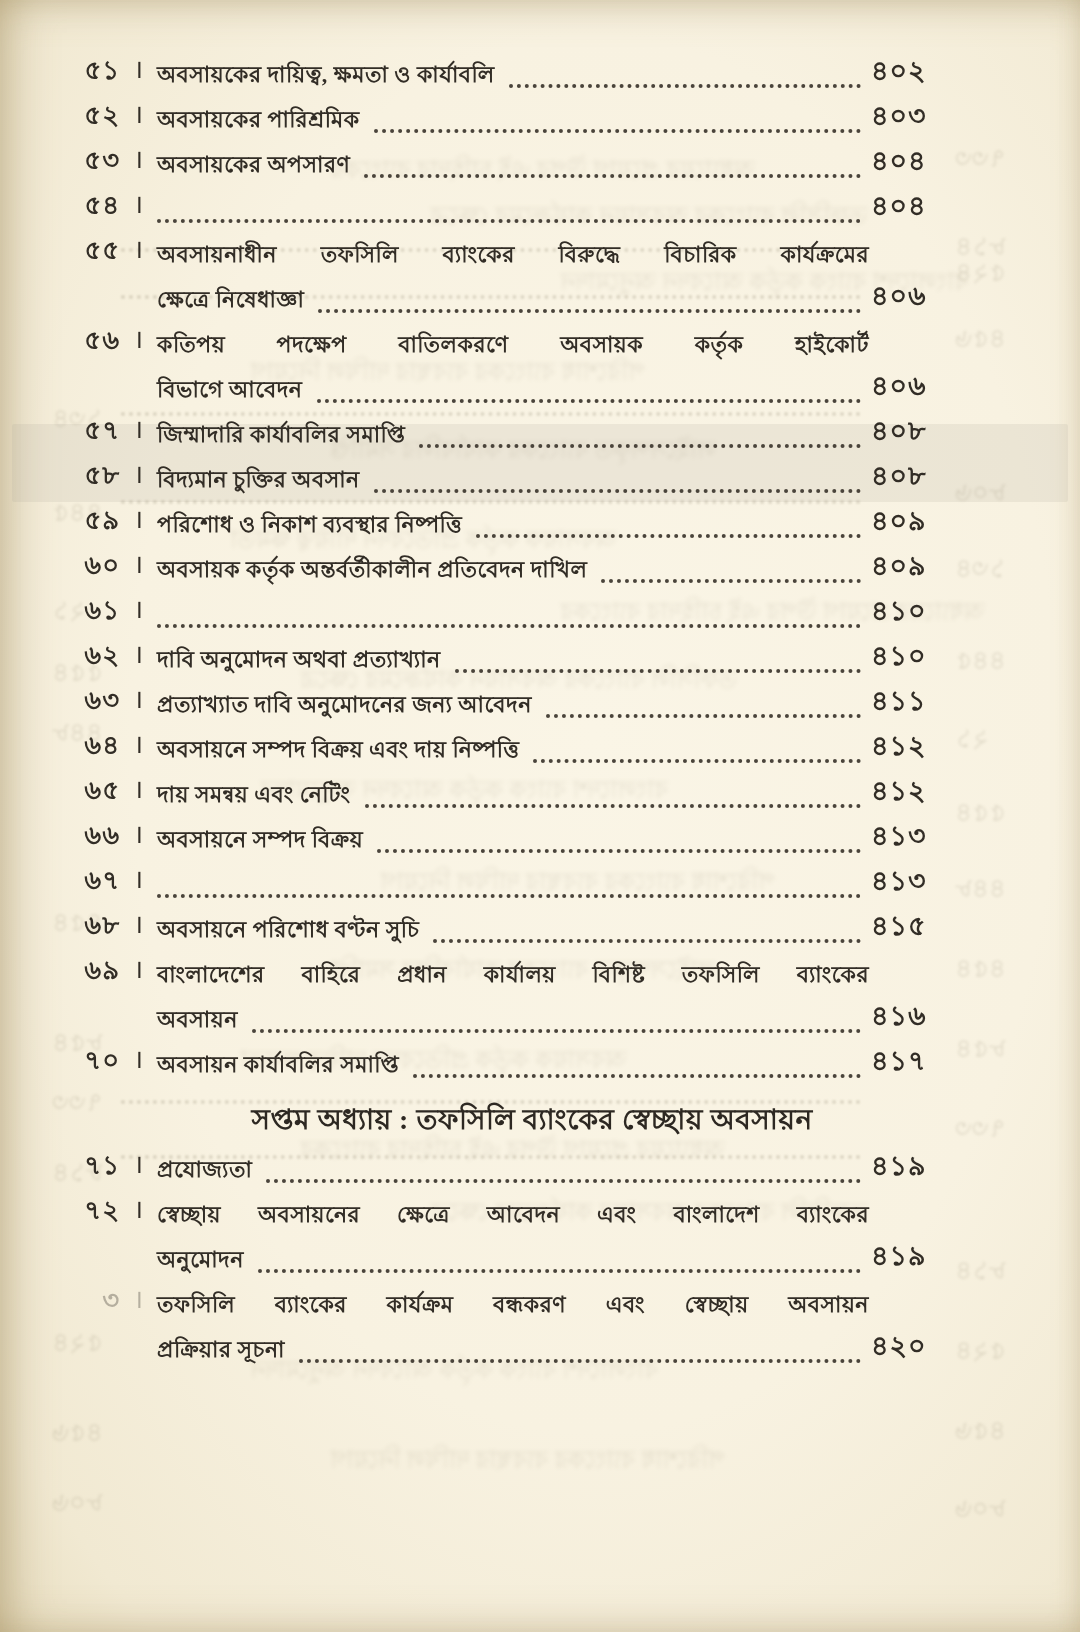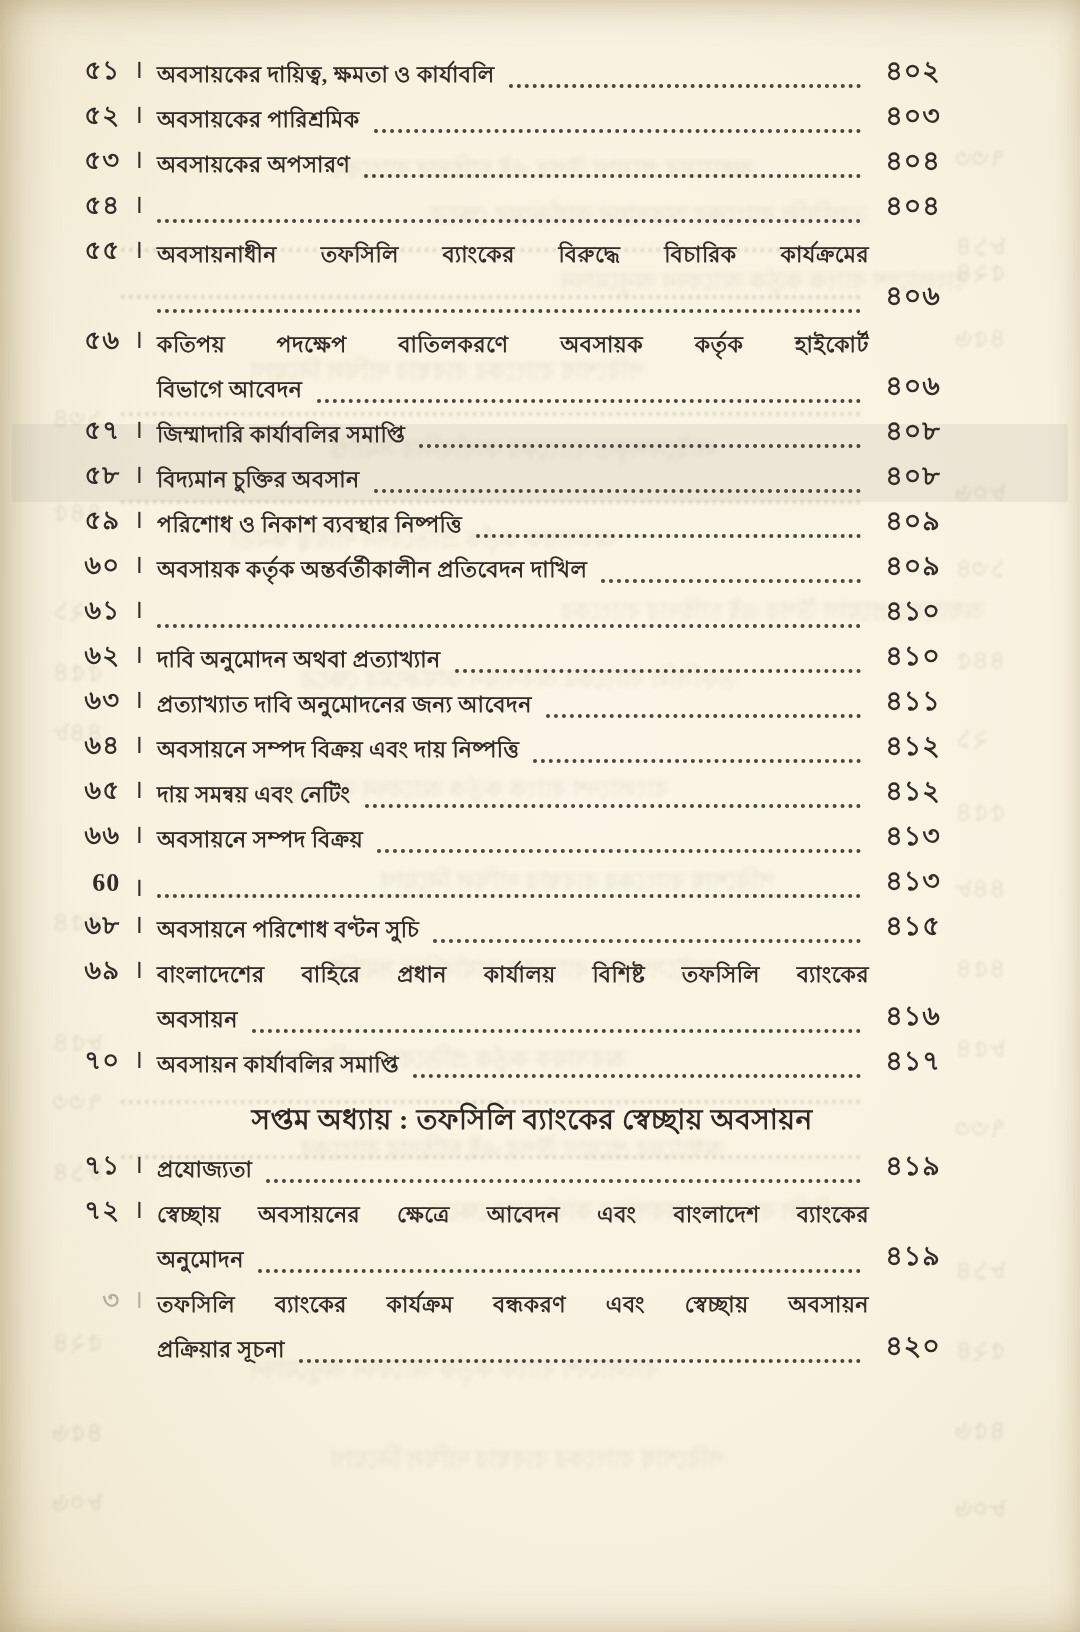--- a/index.html
+++ b/index.html
@@ -61,21 +61,21 @@
   .faded { opacity:.32; }
   .text { font-size:22px; font-weight:700; padding-bottom:7px; padding-left:14px; letter-spacing:.5px; }
   .text.fill { flex:1; padding-right:86px; text-align:justify; text-align-last:justify; }
   .leader {
     flex:1; min-width:40px; height:0;
     border-bottom:4px dotted #4a443b;
     margin:0 10px 13px 14px;
   }
   .pagenum {
     width:84px; flex:0 0 84px;
-    text-align:center; font-size:27px; font-weight:600;
+    text-align:left; font-size:27px; font-weight:600;
     padding-bottom:6px; letter-spacing:1px;
   }
   .chapter-heading {
     height:60px;
     display:flex; align-items:center; justify-content:center;
     padding-left:34px;
     font-size:28px; font-weight:bold; letter-spacing:.5px;
     color:#2d2822;
   }
 </style>
@@ -189,20 +189,21 @@
             <span class="num">৫৫</span>
             <span class="danda">।</span>
           </div>
           <span class="text fill">অবসায়নাধীন তফসিলি ব্যাংকের বিরুদ্ধে বিচারিক কার্যক্রমের</span>
         </div>
         <div class="row">
           <div class="num-col empty">
             <span class="num">৫৫</span>
             <span class="danda">।</span>
           </div>
+          <span class="text">ক্ষেত্রে নিষেধাজ্ঞা</span>
           <span class="leader"></span>
           <span class="pagenum">৪০৬</span>
         </div>
       </div>
       <div class="entry">
         <div class="row">
           <div class="num-col">
             <span class="num">৫৬</span>
             <span class="danda">।</span>
           </div>
@@ -323,21 +324,21 @@
             <span class="danda">।</span>
           </div>
           <span class="text">অবসায়নে সম্পদ বিক্রয়</span>
           <span class="leader"></span>
           <span class="pagenum">৪১৩</span>
         </div>
       </div>
       <div class="entry">
         <div class="row">
           <div class="num-col">
-            <span class="num">60</span>
+            <span class="num">৬৭</span>
             <span class="danda">।</span>
           </div>
           <span class="leader"></span>
           <span class="pagenum">৪১৩</span>
         </div>
       </div>
       <div class="entry">
         <div class="row">
           <div class="num-col">
             <span class="num">৬৮</span>

